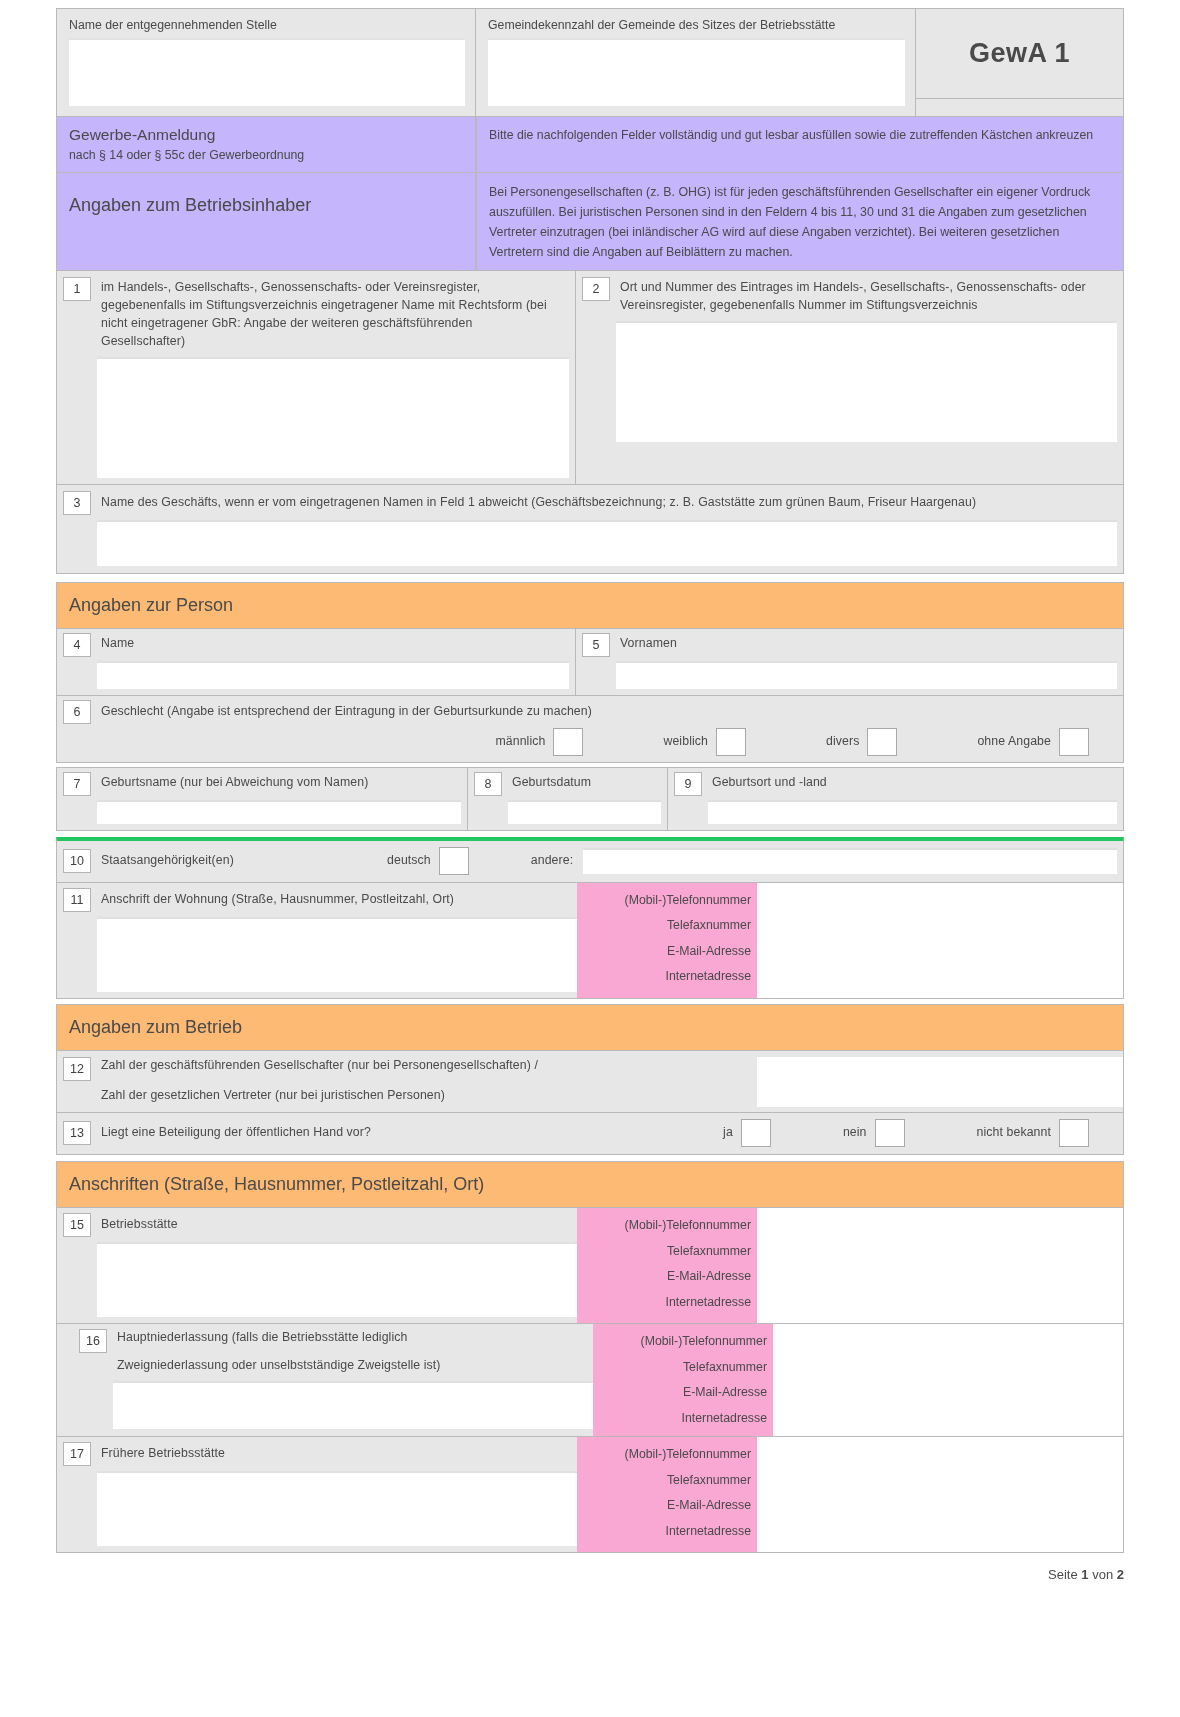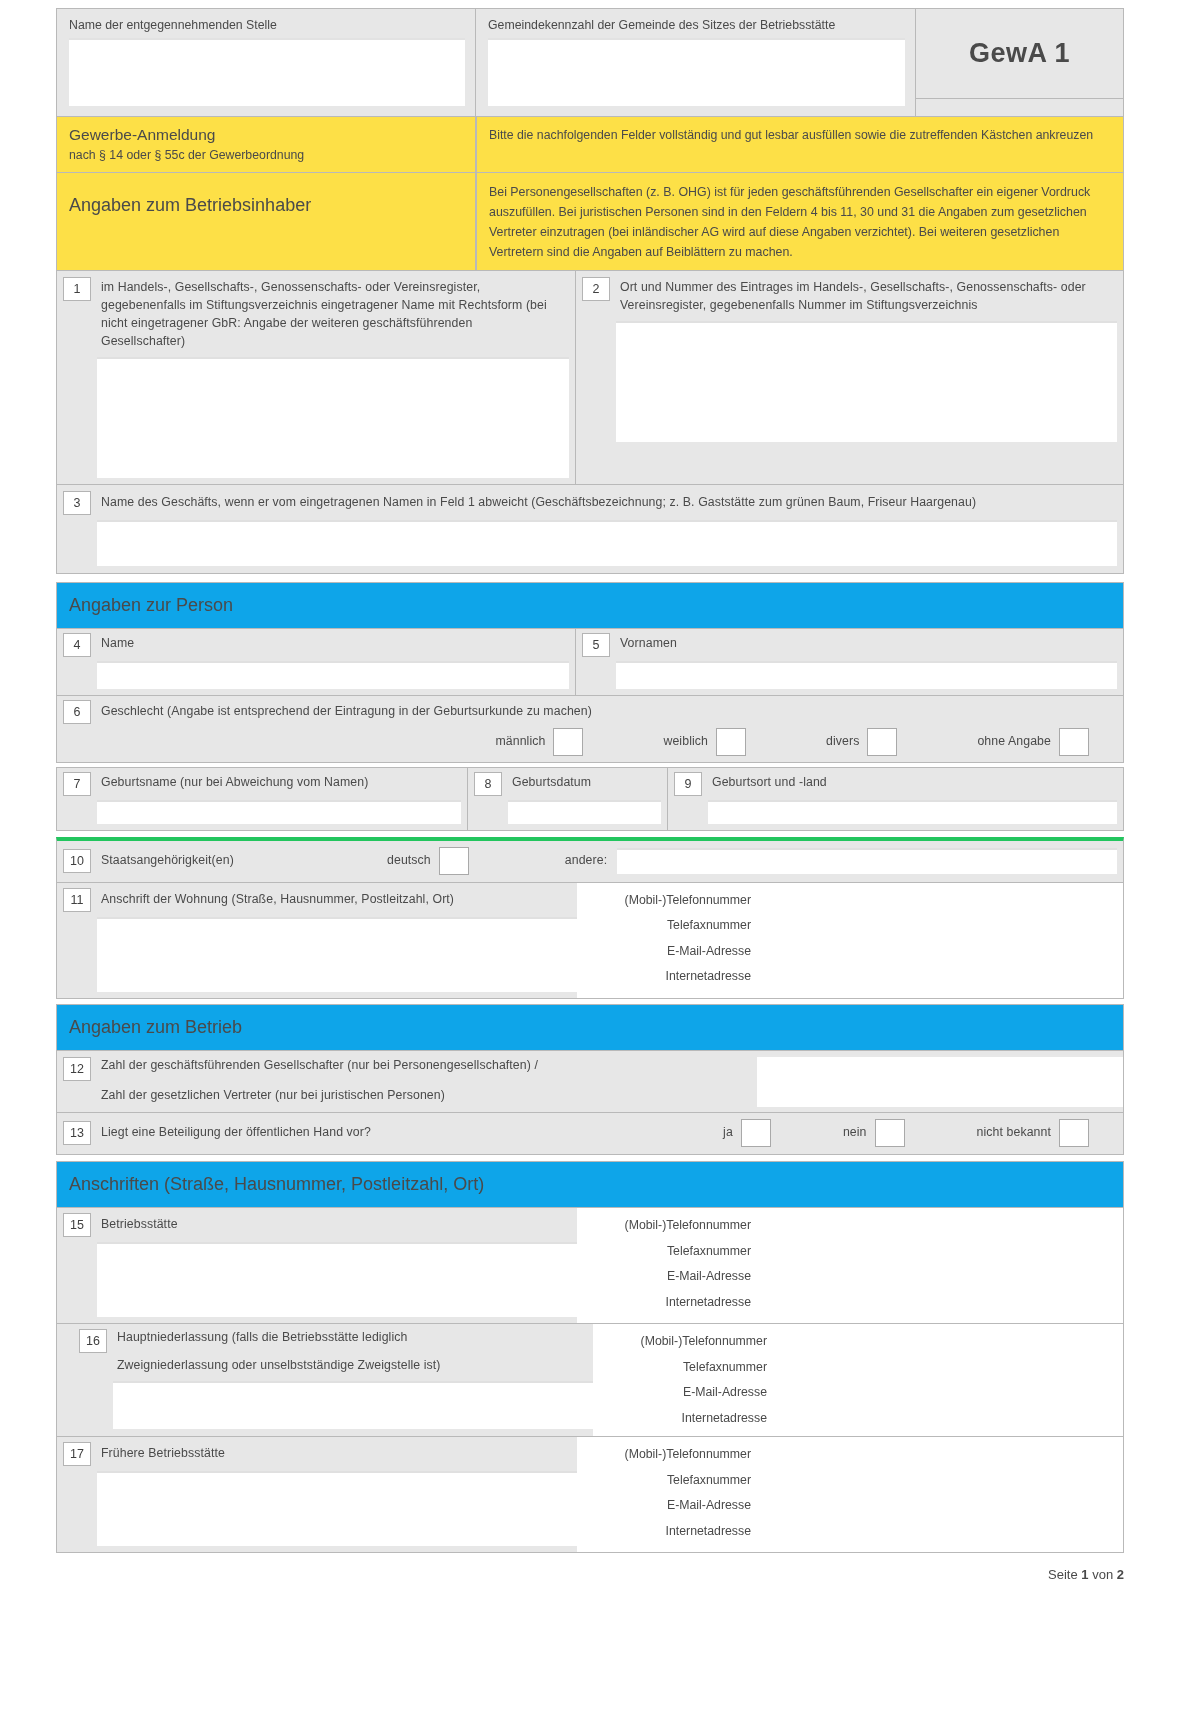--- a/index.html
+++ b/index.html
@@ -69,21 +69,21 @@
   .gewa-top {
     flex: 0 0 90px;
     display: flex; align-items: center; justify-content: center;
     border-bottom: 1px solid #b9b9b9;
   }
   .gewa-txt { font-size: 27px; font-weight: bold; color: #4a4a4a; letter-spacing: .5px; }
   .gewa-bot { flex: 1; }
 
   
   .band2 { display: flex; width: 1068px; margin: 0 auto; }
-  .band2 > div { background: #fde047; border: 1px solid #b9b9b9; border-top: none; }
+  .band2 > div { background: #c4b5fd; border: 1px solid #b9b9b9; border-top: none; }
   .b2l { width: 420px; padding: 9px 12px 10px 12px; }
   .b2r { width: 648px; border-left: none; padding: 9px 14px 10px 12px; }
   .ga-title { font-size: 15.5px; color: #4a4a4a; }
   .ga-sub   { font-size: 12.3px; color: #4a4a4a; margin-top: 4px; }
   .inst     { font-size: 12.3px; color: #4a4a4a; line-height: 1.5; }
   .bigpara  { font-size: 12.4px; color: #4a4a4a; line-height: 1.62; }
   .b3l { width: 420px; padding: 22px 12px 10px 12px; }
   .b3r { width: 648px; border-left: none; padding: 9px 14px 8px 12px; }
   .sec-head { font-size: 18px; color: #4a4a4a; }
 
@@ -102,29 +102,29 @@
   }
   .frow-head { display: flex; padding: 6px 6px 0 6px; }
   .frow-head .txt { padding-left: 4px; padding-top: 3px; flex: 1; }
   .frow-fill {
     background: #ffffff;
     margin: 5px 6px 7px 40px;
     border-top: 2px solid #e0e0e0;
   }
   .section-band {
     width: 1068px; margin: 0 auto;
-    background: #0ea5e9;
+    background: #fdba74;
     border: 1px solid #b9b9b9; border-top: none;
     padding: 12px 12px 12px 12px;
   }
   .spacer-white { width: 1068px; margin: 0 auto; height: 8px; background: #ffffff; }
 
   .contact-labels {
     width: 180px; min-width: 180px;
-    background: #ffffff;
+    background: #f9a8d4;
     text-align: right;
     padding: 5px 6px 5px 0;
   }
   .contact-labels div { font-size: 12.3px; line-height: 25.5px; color: #4a4a4a; }
   .contact-fill { flex: 1; background: #ffffff; }
 
   .footer {
     width: 1068px; margin: 0 auto;
     text-align: right;
     font-size: 13px;
@@ -266,21 +266,21 @@
   </div>
 
   <div class="spacer-white" style="height:6px;"></div>
 
   <div class="frow" style="border-top:4px solid #22c55e;">
     <div style="display:flex;align-items:center;padding:6px 6px 7px 6px;">
       <div class="numbox">10</div>
       <div class="lbl" style="padding-left:4px;width:290px;">Staatsangehörigkeit(en)</div>
       <div class="lbl">deutsch</div>
       <span class="cbox" style="margin-left:8px;"></span>
-      <div class="lbl" style="margin-left:96px;">andere:</div>
+      <div class="lbl" style="margin-left:62px;">andere:</div>
       <div style="flex:1;height:26px;background:#ffffff;margin-left:10px;border-top:2px solid #e0e0e0;"></div>
     </div>
   </div>
 
   <div class="frow">
     <div style="display:flex;">
       <div style="width:520px;">
         <div class="frow-head" style="padding-top:5px;">
           <div class="numbox">11</div>
           <div class="txt lbl">Anschrift der Wohnung (Straße, Hausnummer, Postleitzahl, Ort)</div>

